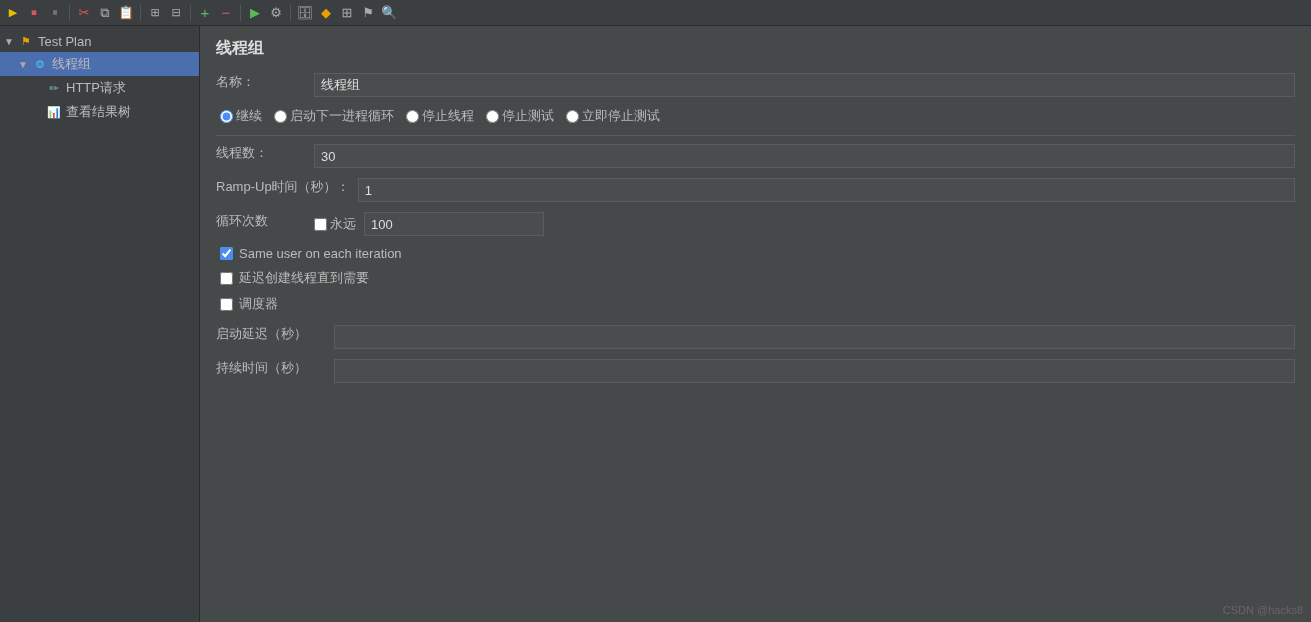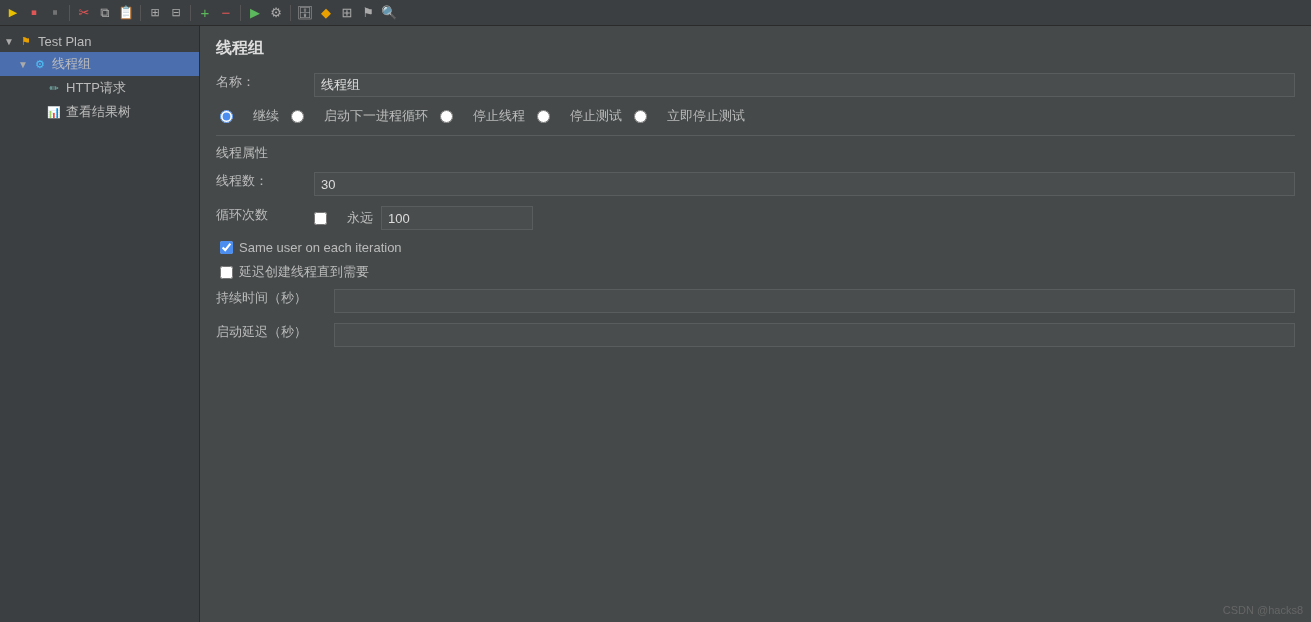--- a/index.html
+++ b/index.html
@@ -117,40 +117,40 @@
     .form-input {
       background: #4a4d4e;
       border: 1px solid #5a5d5e;
       color: #ddd;
       padding: 2px 6px;
       font-size: 13px;
       height: 24px;
       outline: none;
     }
     .form-input.full { flex: 1; }
-    .form-input.short { width: 152px; }
+    .form-input.short { width: 180px; }
 
     .section-label {
       color: #bbb;
       font-size: 13px;
       margin-bottom: 8px;
       margin-top: 6px;
     }
 
     .radio-group {
       display: flex;
       align-items: center;
       gap: 12px;
       margin-bottom: 10px;
       margin-left: 4px;
     }
     .radio-item {
       display: flex;
       align-items: center;
-      gap: 20px;
+      gap: 3px;
       cursor: pointer;
     }
     .radio-item input[type="radio"] {
       accent-color: #4b8ef0;
     }
 
     .checkbox-row {
       display: flex;
       align-items: center;
       gap: 6px;
@@ -272,27 +272,30 @@
         <input type="radio" name="error_action" style="">
         <span>停止测试</span>
       </label>
       <label class="radio-item">
         <input type="radio" name="error_action" style="">
         <span>立即停止测试</span>
       </label>
     </div>
 
     <div class="thread-prop-section">
-      <div class="section-header">线程属性</div>
 
       <div class="form-row">
         <span class="form-label">线程数：</span>
         <input class="form-input full" type="text" value="30" style="">
       </div>
 
+      <div class="form-row">
+        <span class="form-label" style="min-width: 130px;">Ramp-Up时间（秒）：</span>
+        <input class="form-input full" type="text" value="1" style="">
+      </div>
 
       <div class="form-row">
         <span class="form-label">循环次数</span>
         <div class="inline-fields">
           <label class="radio-item">
             <input type="checkbox" style="">
             <span>永远</span>
           </label>
           <input class="form-input short" type="text" value="100" style="">
         </div>
@@ -301,27 +304,31 @@
       <div class="checkbox-row" style="margin-left: 4px; margin-bottom: 8px;">
         <input type="checkbox" checked="" style="">
         <span>Same user on each iteration</span>
       </div>
 
       <div class="checkbox-row" style="margin-left: 4px; margin-bottom: 8px; align-items: center;">
         <input type="checkbox" style="">
         <span>延迟创建线程直到需要</span>
       </div>
 
+      <div class="checkbox-row" style="margin-left: 4px; margin-bottom: 12px;">
+        <input type="checkbox" style="">
+        <span>调度器</span>
+      </div>
+
+      <div class="form-row">
+        <span class="form-label" style="min-width: 110px;">启动延迟（秒）</span>
+        <input class="form-input full" type="text" value="" style="background: rgb(74, 77, 78);">
+      </div>
 
       <div class="form-row">
         <span class="form-label" style="min-width: 110px;">持续时间（秒）</span>
         <input class="form-input full" type="text" value="" style="background: rgb(74, 77, 78);">
       </div>
-
-      <div class="form-row">
-        <span class="form-label" style="min-width: 110px;">启动延迟（秒）</span>
-        <input class="form-input full" type="text" value="" style="background: rgb(74, 77, 78);">
-      </div>
     </div>
   </div>
 </div>
 
 <div class="watermark">CSDN @hacks8</div>
 
 </body></html>

